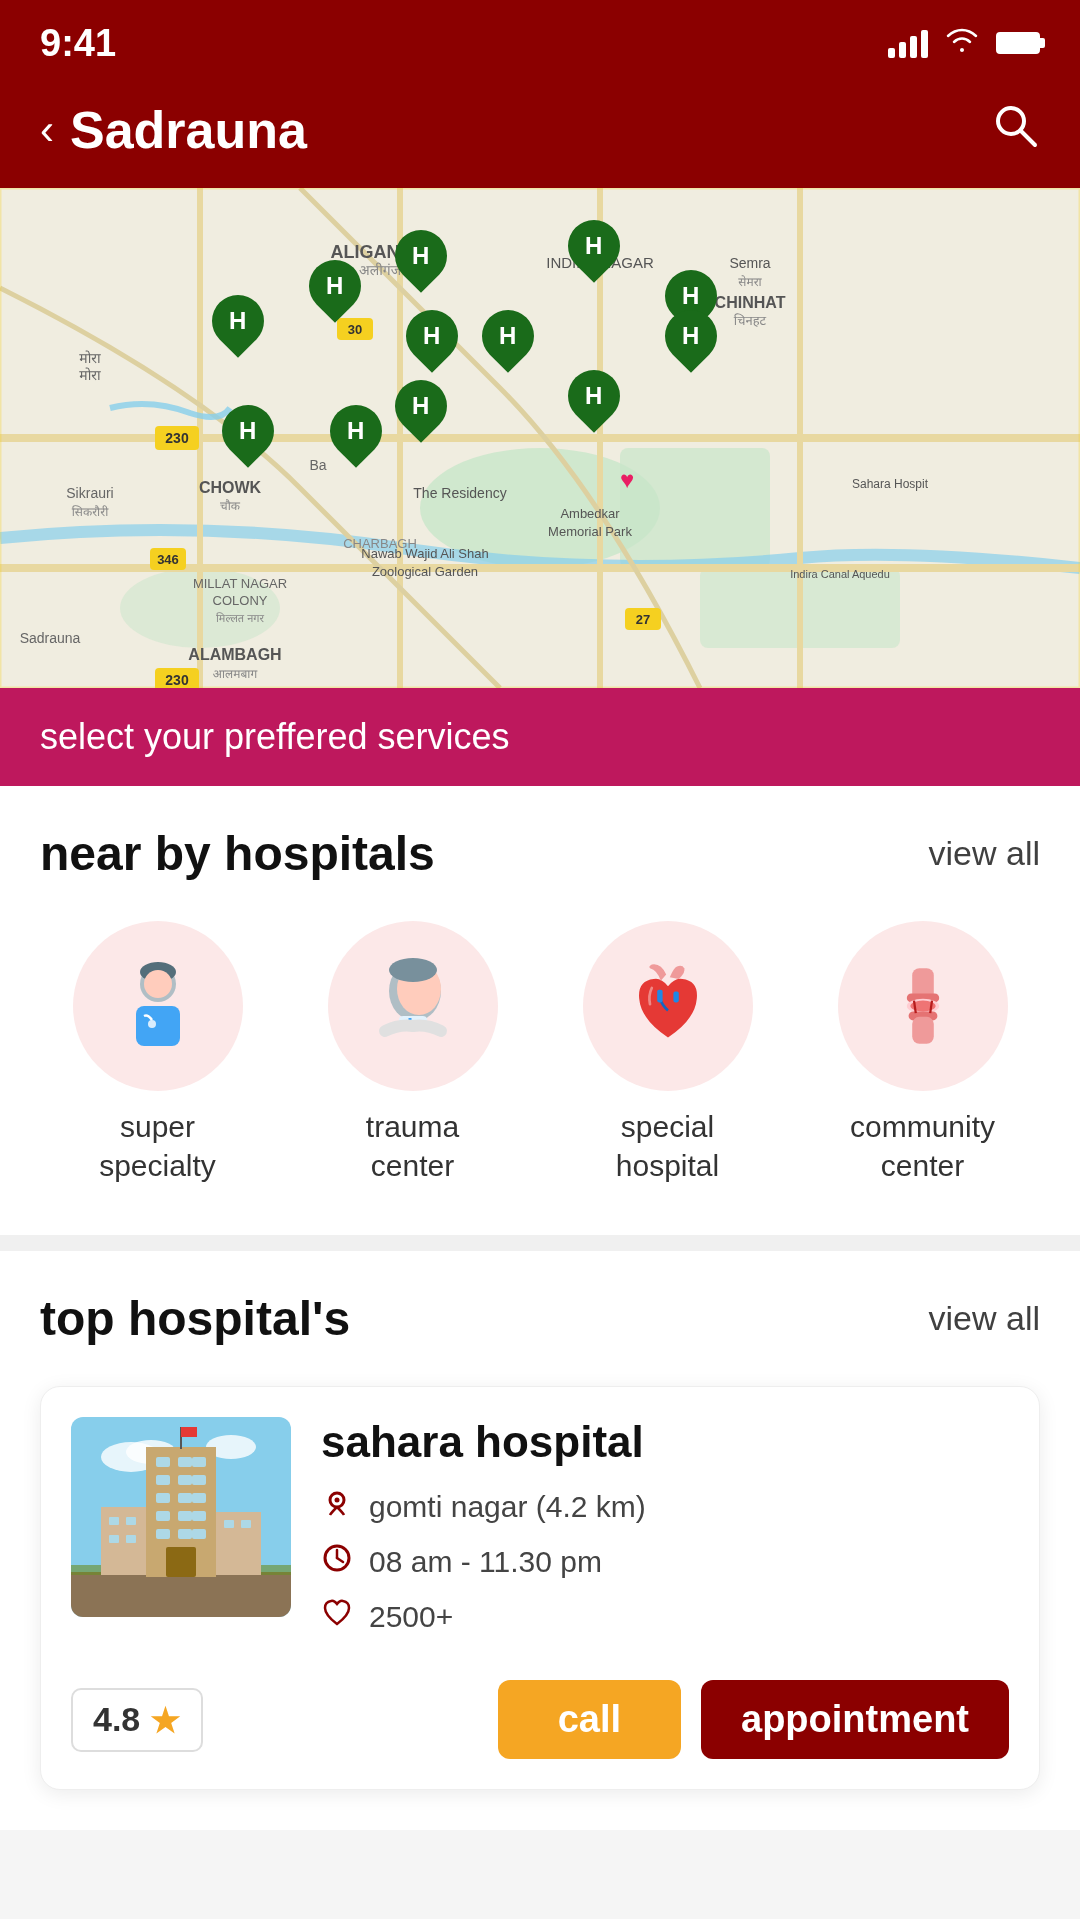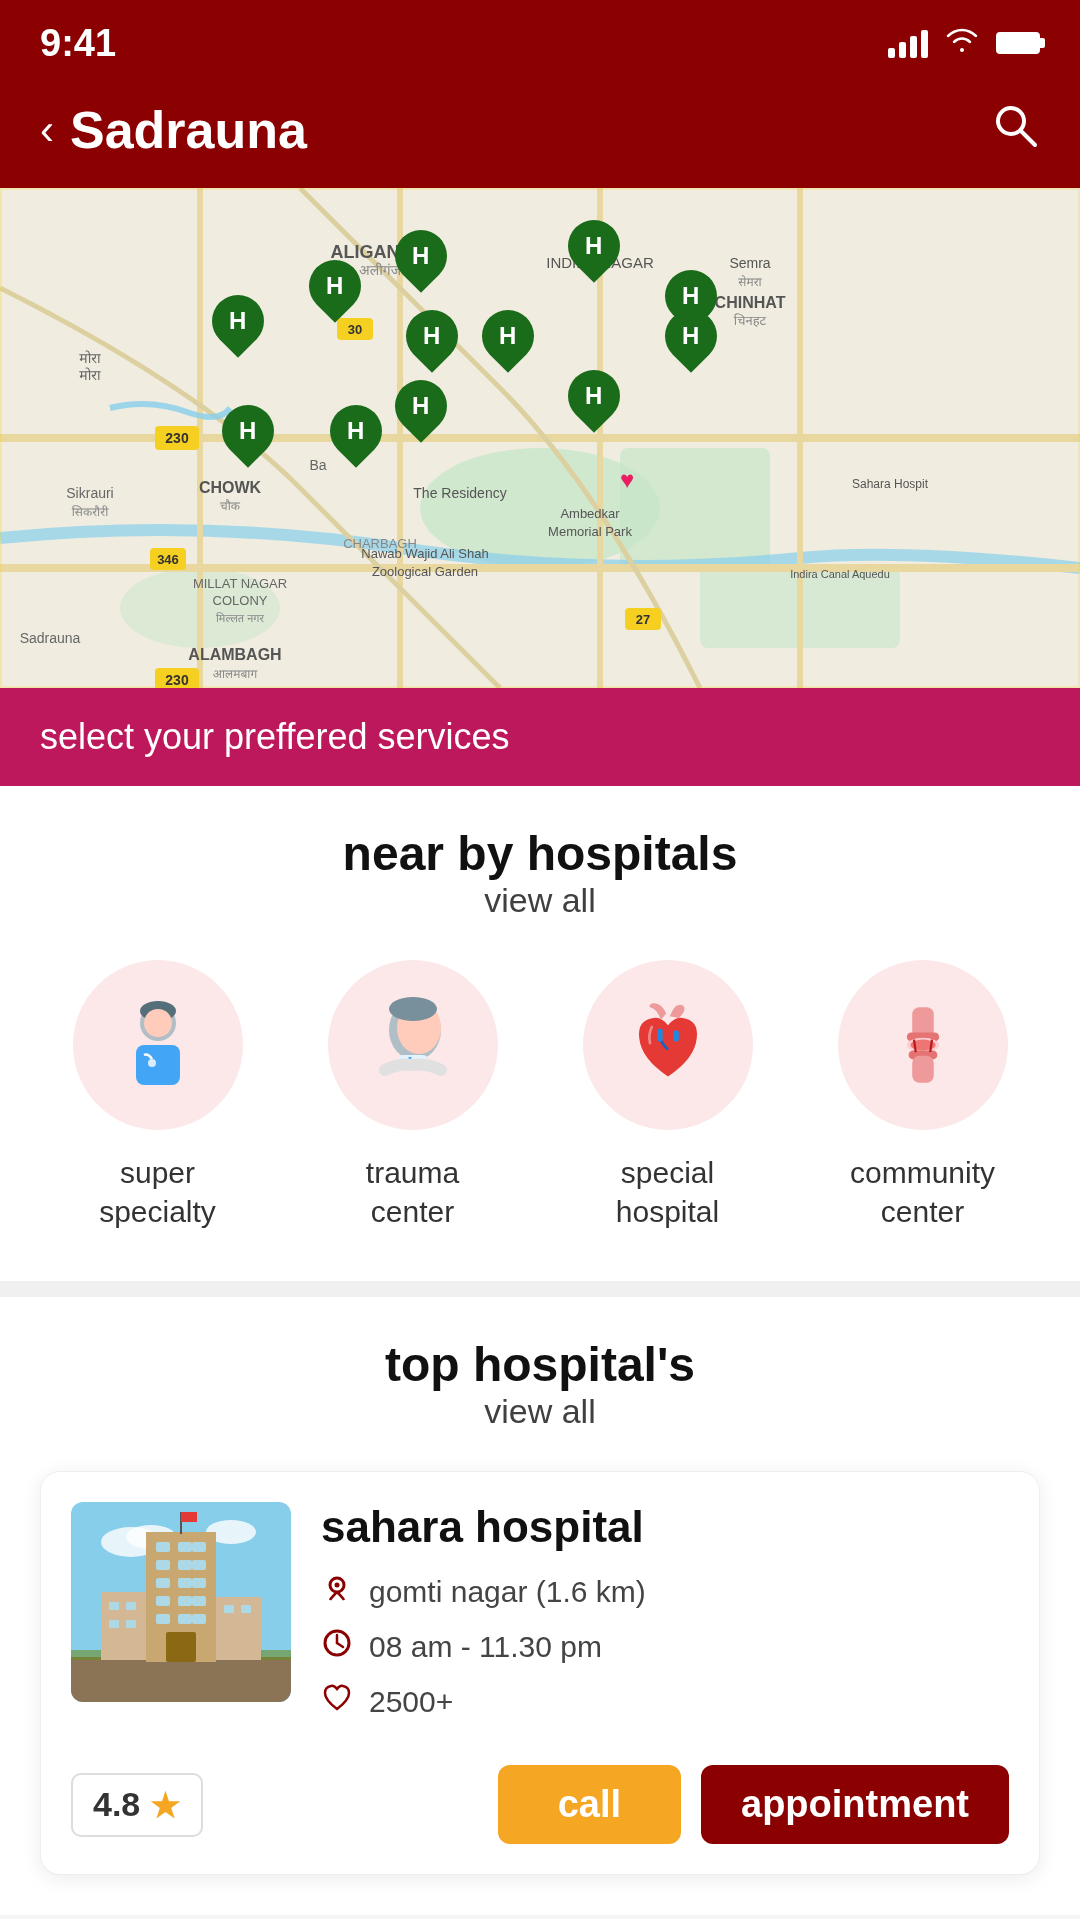--- a/index.html
+++ b/index.html
@@ -131,42 +131,41 @@
     .nearby-section {
       background: white;
       padding: 40px 40px 50px 40px;
       border-bottom: 16px solid #f0f0f0;
     }
     .section-header {
       display: flex;
       justify-content: space-between;
       align-items: center;
       margin-bottom: 40px;
-      flex-direction: column;
     }
     .section-title {
       font-size: 48px;
       font-weight: 700;
       color: #111;
     }
     .view-all {
       font-size: 34px;
       color: #404040;
       cursor: pointer;
     }
     .services-grid {
       display: flex;
       justify-content: space-between;
       gap: 20px;
     }
     .service-item {
       display: flex;
       flex-direction: column;
       align-items: center;
-      gap: 23px;
+      gap: 16px;
       flex: 1;
       cursor: pointer;
     }
     .service-circle {
       width: 170px;
       height: 170px;
       border-radius: 50%;
       background: #fce8e8;
       display: flex;
       align-items: center;
@@ -607,21 +606,21 @@
         <div class="hospital-name">sahara hospital</div>
         <div class="hospital-detail">
           <span class="detail-icon">
             <svg width="32" height="32" viewBox="0 0 32 32">
               <circle cx="16" cy="13" r="7" stroke="#8b0000" stroke-width="3" fill="none"></circle>
               <path d="M16 20 Q10 26 9 28" stroke="#8b0000" stroke-width="2.5" fill="none"></path>
               <path d="M16 20 Q22 26 23 28" stroke="#8b0000" stroke-width="2.5" fill="none"></path>
               <circle cx="16" cy="13" r="2.5" fill="#8b0000"></circle>
             </svg>
           </span>
-          <span>gomti nagar (1.6 km)</span>
+          <span>gomti nagar (4.2 km)</span>
         </div>
         <div class="hospital-detail">
           <span class="detail-icon">
             <svg width="32" height="32" viewBox="0 0 32 32">
               <circle cx="16" cy="16" r="12" stroke="#8b0000" stroke-width="3" fill="none"></circle>
               <line x1="16" y1="8" x2="16" y2="16" stroke="#8b0000" stroke-width="2.5" stroke-linecap="round"></line>
               <line x1="16" y1="16" x2="22" y2="20" stroke="#8b0000" stroke-width="2.5" stroke-linecap="round"></line>
             </svg>
           </span>
           <span>08 am - 11.30 pm</span>

